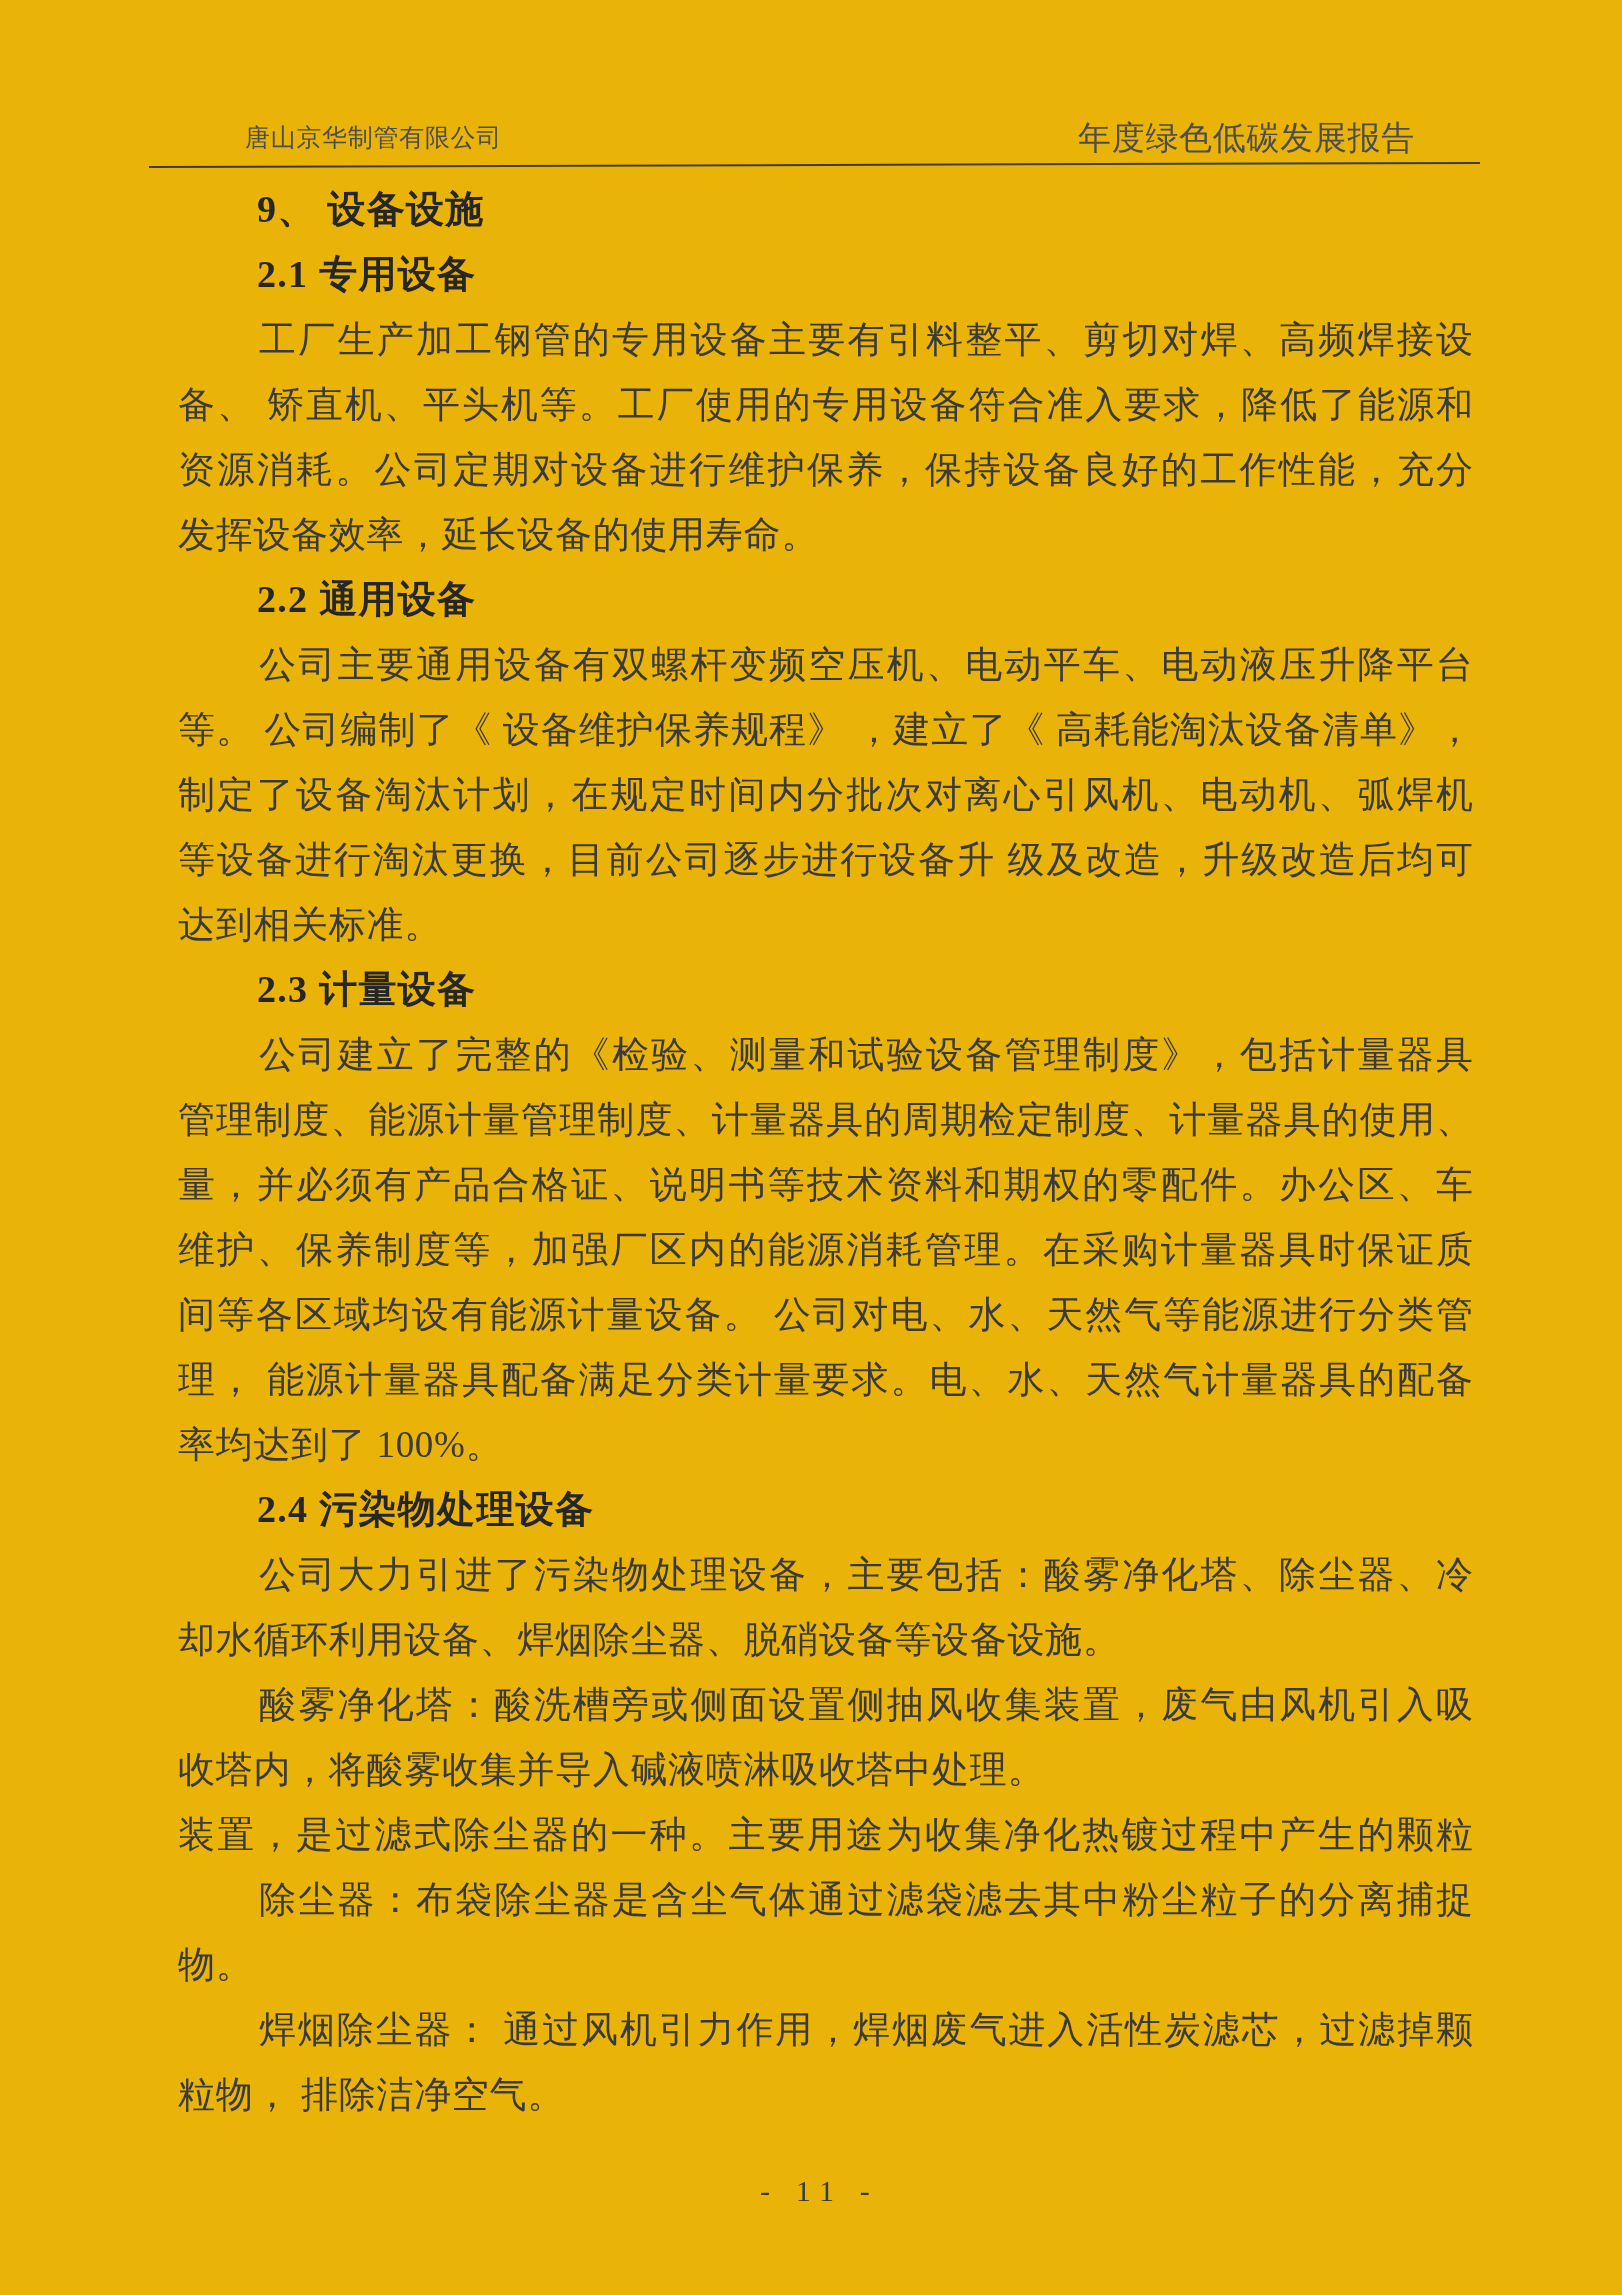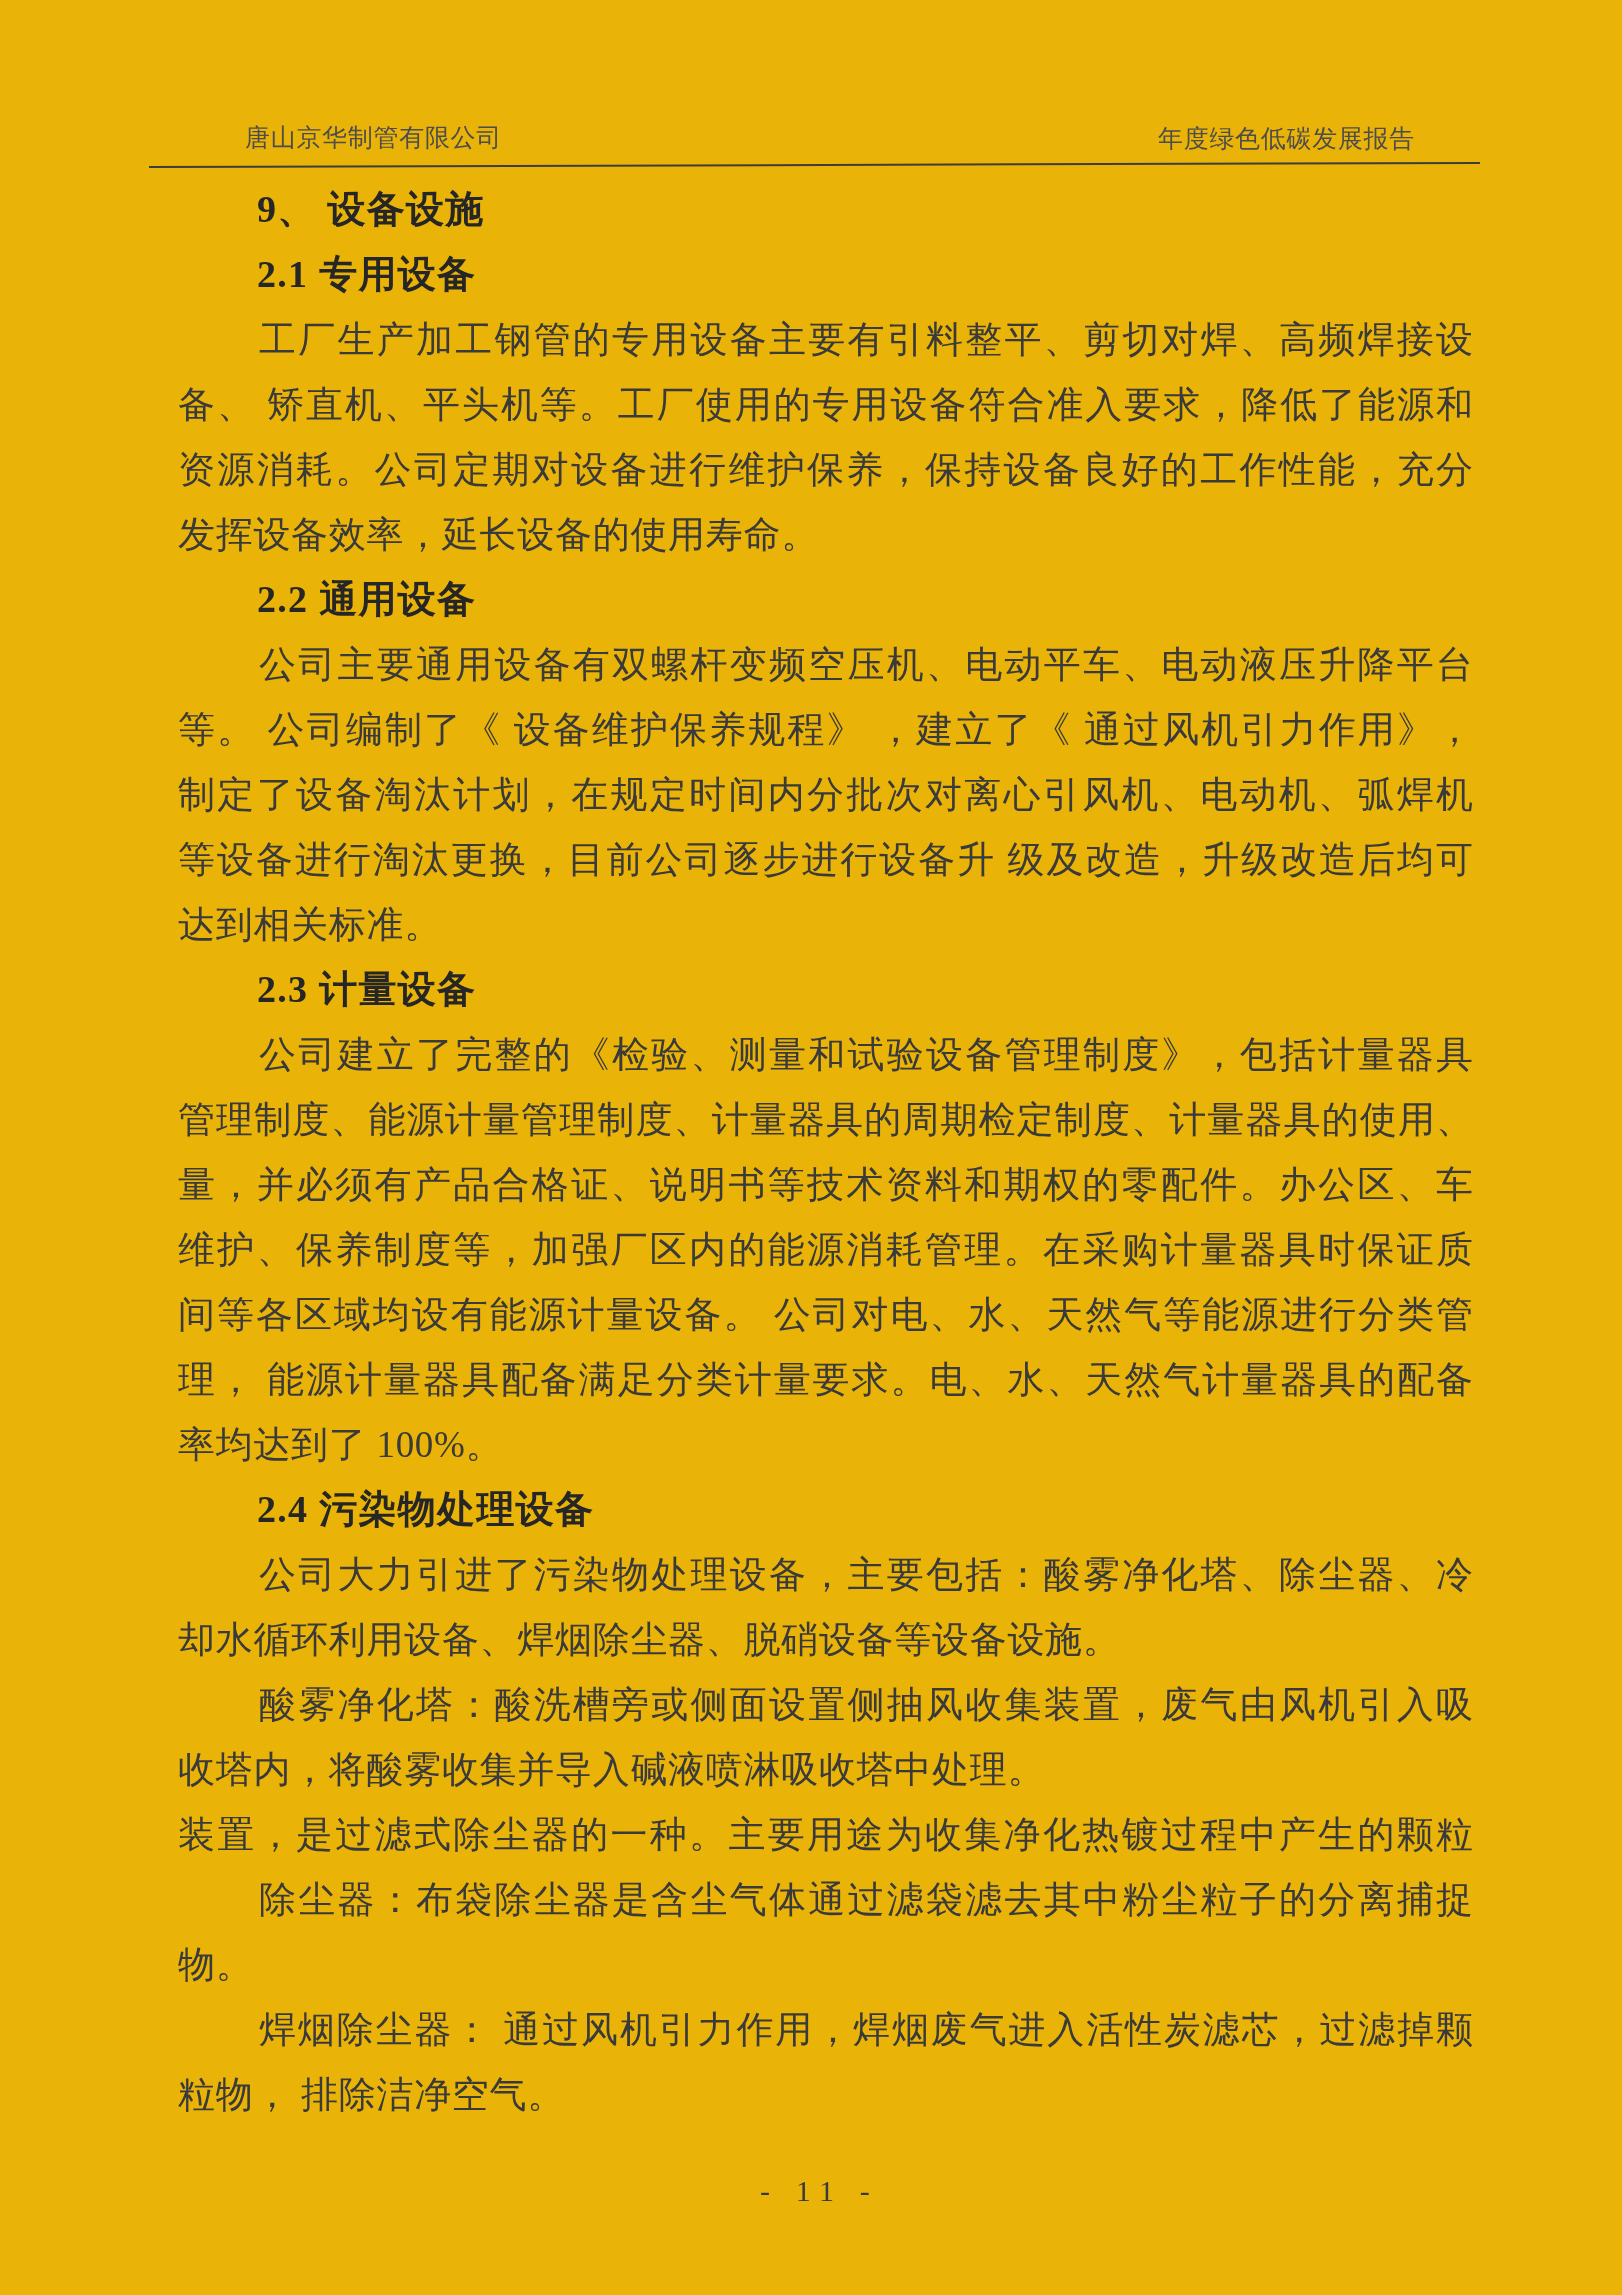--- a/index.html
+++ b/index.html
@@ -18,21 +18,21 @@
     position: absolute;
     left: 245px; top: 123px;
     font-size: 25px; line-height: 29px;
     letter-spacing: 0.7px;
     color: var(--header-ink, #4d4d4d);
     white-space: nowrap;
   }
   #hdr-title {
     position: absolute;
     right: 208px; top: 124px;
-    font-size: 25px; line-height: 29px;
+    font-size: 33px; line-height: 29px;
     letter-spacing: 0.7px;
     color: var(--header-ink, #4d4d4d);
     white-space: nowrap;
   }
   #hdr-rule {
     position: absolute;
     left: 149px; top: 164px;
     width: 1331px; height: 2px;
     background: var(--rule-color, #3d3d3d);
     transform: rotate(-0.18deg);
@@ -94,21 +94,21 @@
 
   <main id="doc-body">
       <div class="row heading">9、 设备设施</div>
       <div class="row heading">2.1 专用设备</div>
       <div class="row line first">工厂生产加工钢管的专用设备主要有引料整平、剪切对焊、高频焊接设</div>
       <div class="row line">备、 矫直机、平头机等。工厂使用的专用设备符合准入要求，降低了能源和</div>
       <div class="row line">资源消耗。公司定期对设备进行维护保养，保持设备良好的工作性能，充分</div>
       <div class="row line last">发挥设备效率，延长设备的使用寿命。</div>
       <div class="row heading">2.2 通用设备</div>
       <div class="row line first">公司主要通用设备有双螺杆变频空压机、电动平车、电动液压升降平台</div>
-      <div class="row line">等。 公司编制了《 设备维护保养规程》 ，建立了《 通过风机引力作用》，</div>
+      <div class="row line">等。 公司编制了《 设备维护保养规程》 ，建立了《 高耗能淘汰设备清单》，</div>
       <div class="row line">制定了设备淘汰计划，在规定时间内分批次对离心引风机、电动机、弧焊机</div>
       <div class="row line">等设备进行淘汰更换，目前公司逐步进行设备升 级及改造，升级改造后均可</div>
       <div class="row line last">达到相关标准。</div>
       <div class="row heading">2.3 计量设备</div>
       <div class="row line first">公司建立了完整的《检验、测量和试验设备管理制度》，包括计量器具</div>
       <div class="row line">管理制度、能源计量管理制度、计量器具的周期检定制度、计量器具的使用、</div>
       <div class="row line">量，并必须有产品合格证、说明书等技术资料和期权的零配件。办公区、车</div>
       <div class="row line">维护、保养制度等，加强厂区内的能源消耗管理。在采购计量器具时保证质</div>
       <div class="row line">间等各区域均设有能源计量设备。 公司对电、水、天然气等能源进行分类管</div>
       <div class="row line">理， 能源计量器具配备满足分类计量要求。电、水、天然气计量器具的配备</div>

